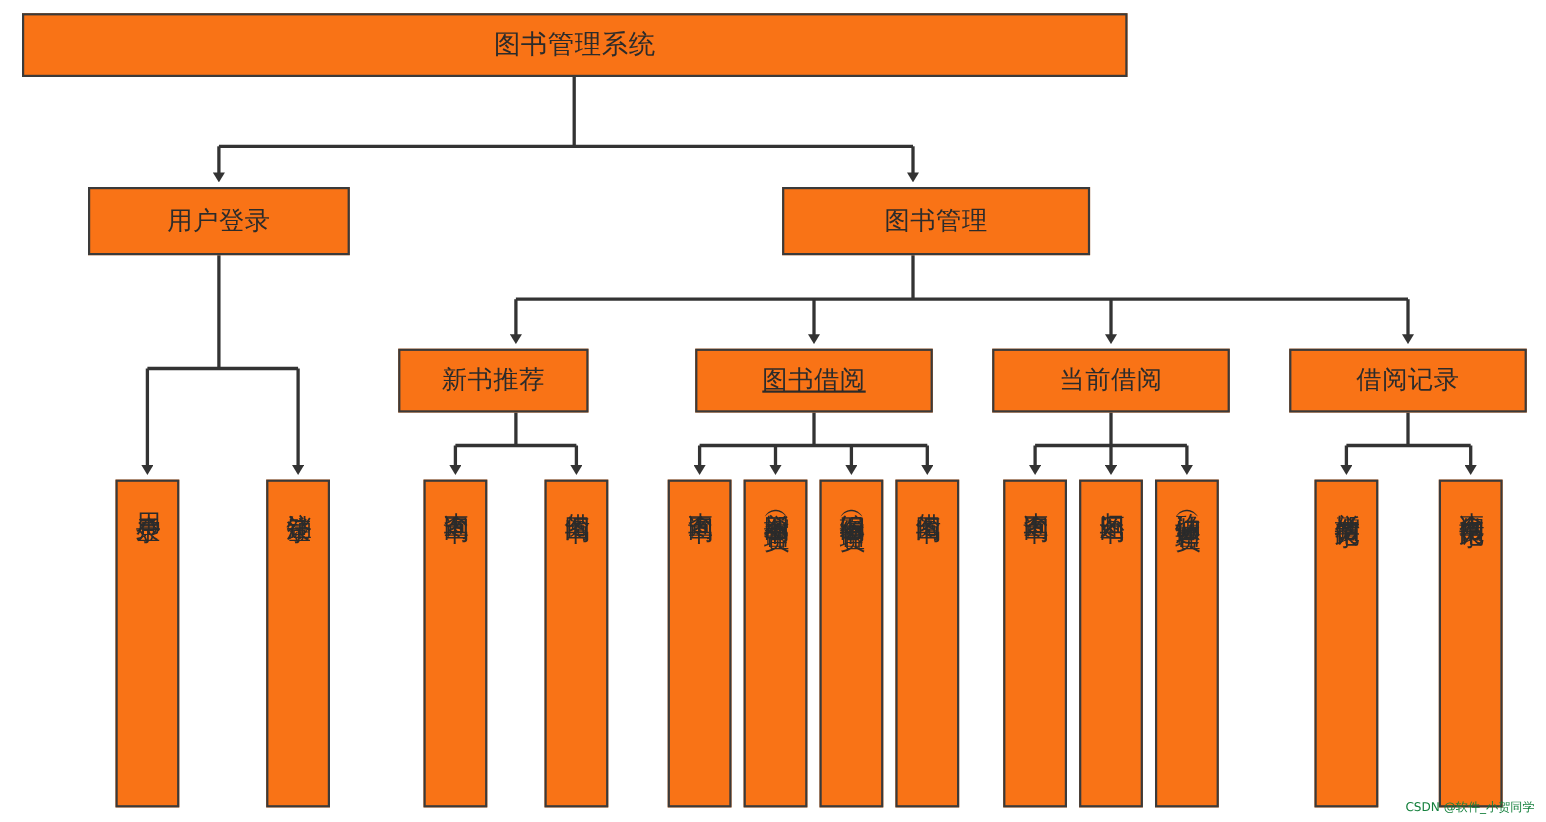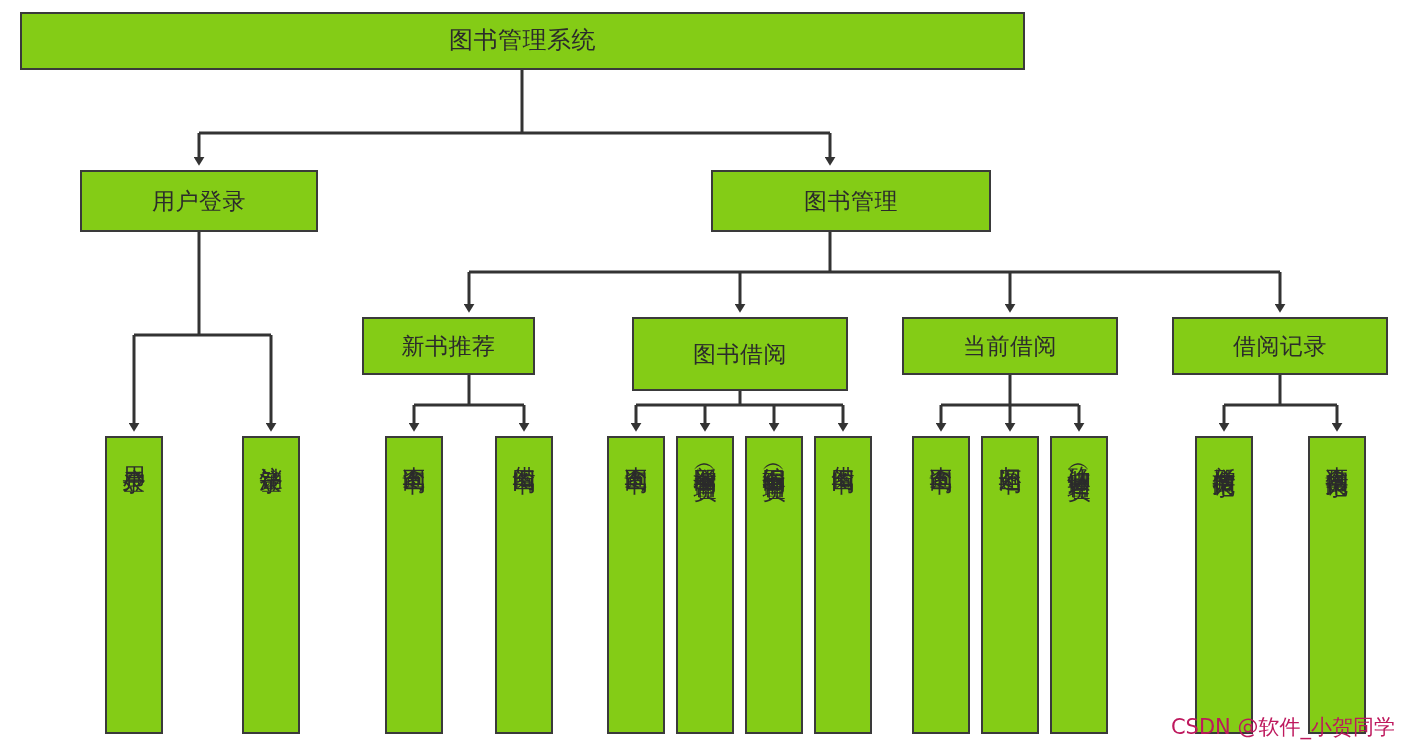--- a/index.html
+++ b/index.html
@@ -23,21 +23,21 @@
     left: 0;
     top: 0;
     width: 1405px;
     height: 747px;
     display: block;
   }
   .node {
     position: absolute;
     box-sizing: border-box;
     border: 2px solid #3a3a3a;
-    background: #84cc16;
+    background: #f97316;
     display: flex;
     align-items: center;
     justify-content: center;
     color: #2b2b2b;
     z-index: 2;
   }
   .node .node-label {
     display: block;
     text-align: center;
     line-height: 1.05;
@@ -60,22 +60,22 @@
     text-orientation: upright;
     font-size: 23px;
     line-height: 1.0;
     letter-spacing: 2px;
     white-space: nowrap;
   }
   #watermark {
     position: absolute;
     right: 10px;
     bottom: 6px;
-    font-size: 21px;
-    color: #be185d;
+    font-size: 11px;
+    color: #15803d;
     z-index: 5;
     pointer-events: none;
     white-space: nowrap;
   }
 </style>
 </head>
 <body>
 
 <div id="diagram-root">
 
@@ -136,21 +136,21 @@
   <div class="node horiz" style="left:80px; top:170px; width:238px; height:62px;">
     <span class="node-label">用户登录</span>
   </div>
   <div class="node horiz" style="left:711px; top:170px; width:280px; height:62px;">
     <span class="node-label">图书管理</span>
   </div>
 
   <div class="node horiz" style="left:362px; top:317px; width:173px; height:58px;">
     <span class="node-label">新书推荐</span>
   </div>
-  <div class="node horiz" style="left:632px; top:317px; width:216px; height:74px;">
+  <div class="node horiz" style="left:632px; top:317px; width:216px; height:58px;text-decoration:underline;">
     <span class="node-label">图书借阅</span>
   </div>
   <div class="node horiz" style="left:1172px; top:317px; width:216px; height:58px;">
     <span class="node-label">借阅记录</span>
   </div>
   <div class="node horiz" style="left:902px; top:317px; width:216px; height:58px;">
     <span class="node-label">当前借阅</span>
   </div>
 
   <div class="node vert" style="left:105px; top:436px; width:58px; height:298px;">

